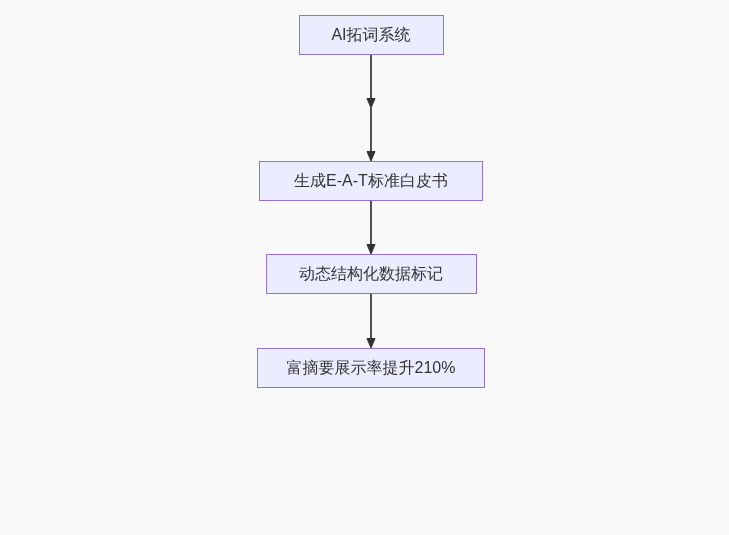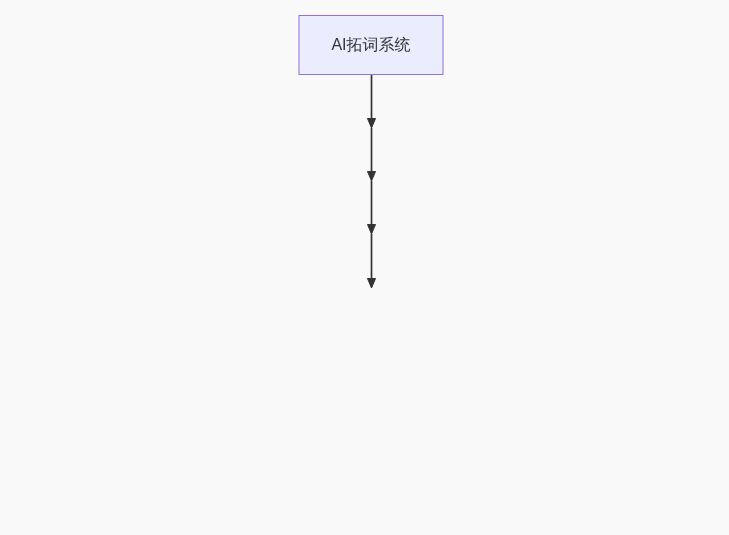--- a/index.html
+++ b/index.html
@@ -22,21 +22,21 @@
   .flow {
     position: absolute;
     left: 371px;
     top: 15px;
     transform: translateX(-50%);
     display: flex;
     flex-direction: column;
     align-items: center;
   }
   .node {
-    height: 60px;
+    height: 40px;
     background: var(--node-fill);
     border: 1px solid var(--node-border);
     color: var(--text);
     font-size: 16px;
     line-height: 1;
     display: flex;
     align-items: center;
     justify-content: center;
     text-align: center;
     white-space: nowrap;
@@ -62,27 +62,30 @@
       <line x1="7" y1="0" x2="7" y2="44"></line>
       <polygon points="3,43.5 11,43.5 7,53"></polygon>
     </svg>
 
 
     <svg class="arrow" width="14" height="53" viewBox="0 0 14 53" aria-hidden="true">
       <line x1="7" y1="0" x2="7" y2="44"></line>
       <polygon points="3,43.5 11,43.5 7,53"></polygon>
     </svg>
 
+    <div class="node n3">生成E-A-T标准白皮书</div>
 
     <svg class="arrow" width="14" height="53" viewBox="0 0 14 53" aria-hidden="true">
       <line x1="7" y1="0" x2="7" y2="44"></line>
       <polygon points="3,43.5 11,43.5 7,53"></polygon>
     </svg>
 
+    <div class="node n4">动态结构化数据标记</div>
 
     <svg class="arrow" width="14" height="54" viewBox="0 0 14 54" aria-hidden="true">
       <line x1="7" y1="0" x2="7" y2="45"></line>
       <polygon points="3,44.5 11,44.5 7,54"></polygon>
     </svg>
 
+    <div class="node n5">富摘要展示率提升210%</div>
 
   </div>
 </div>
 
 </body></html>

